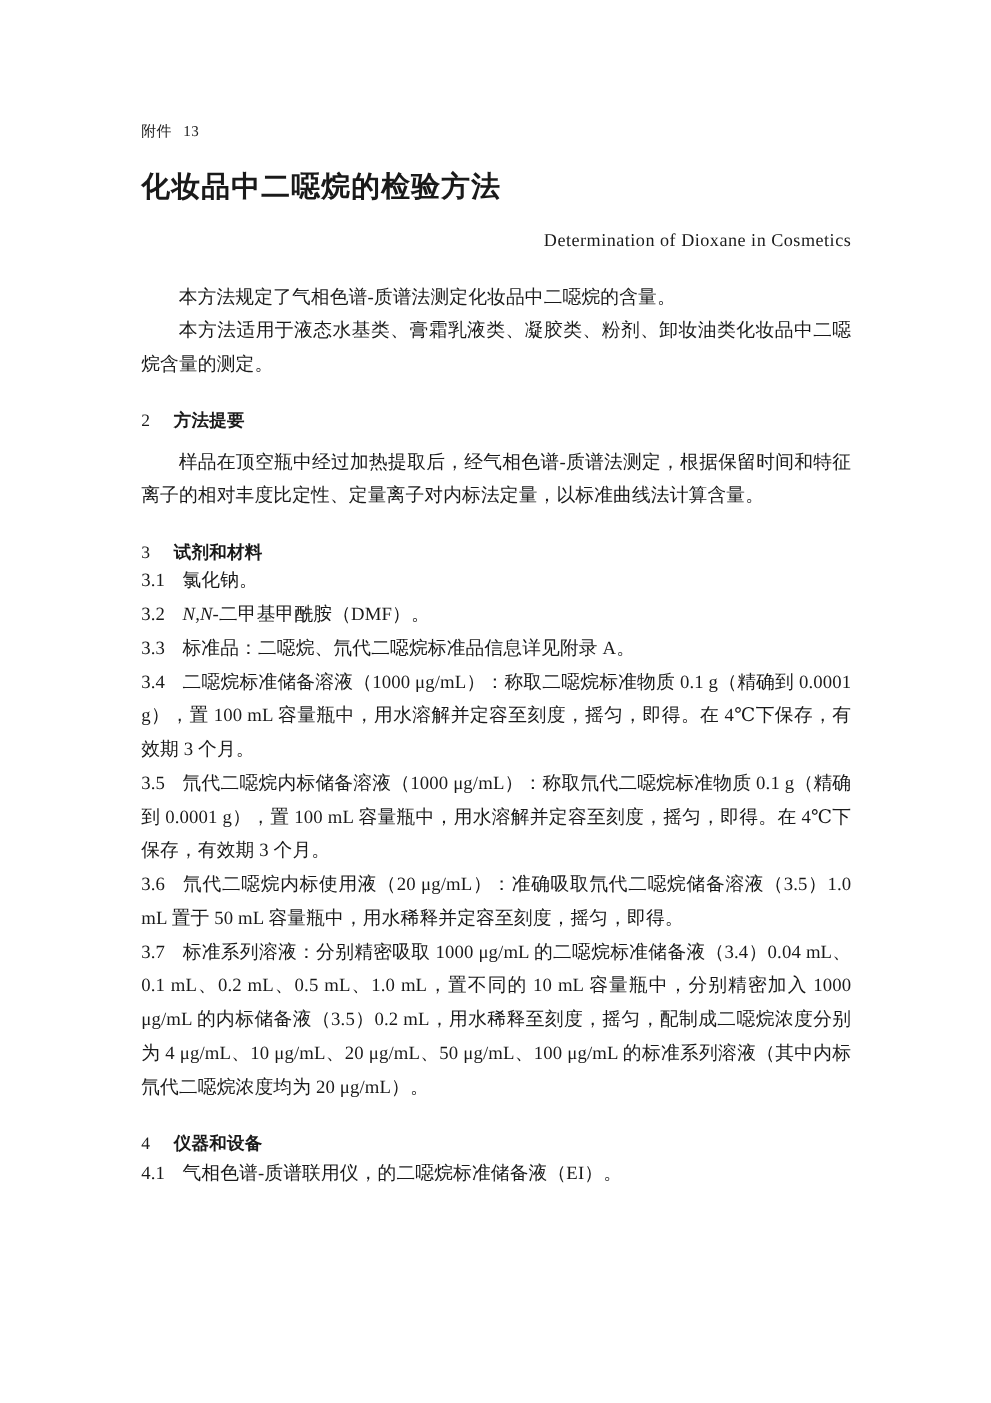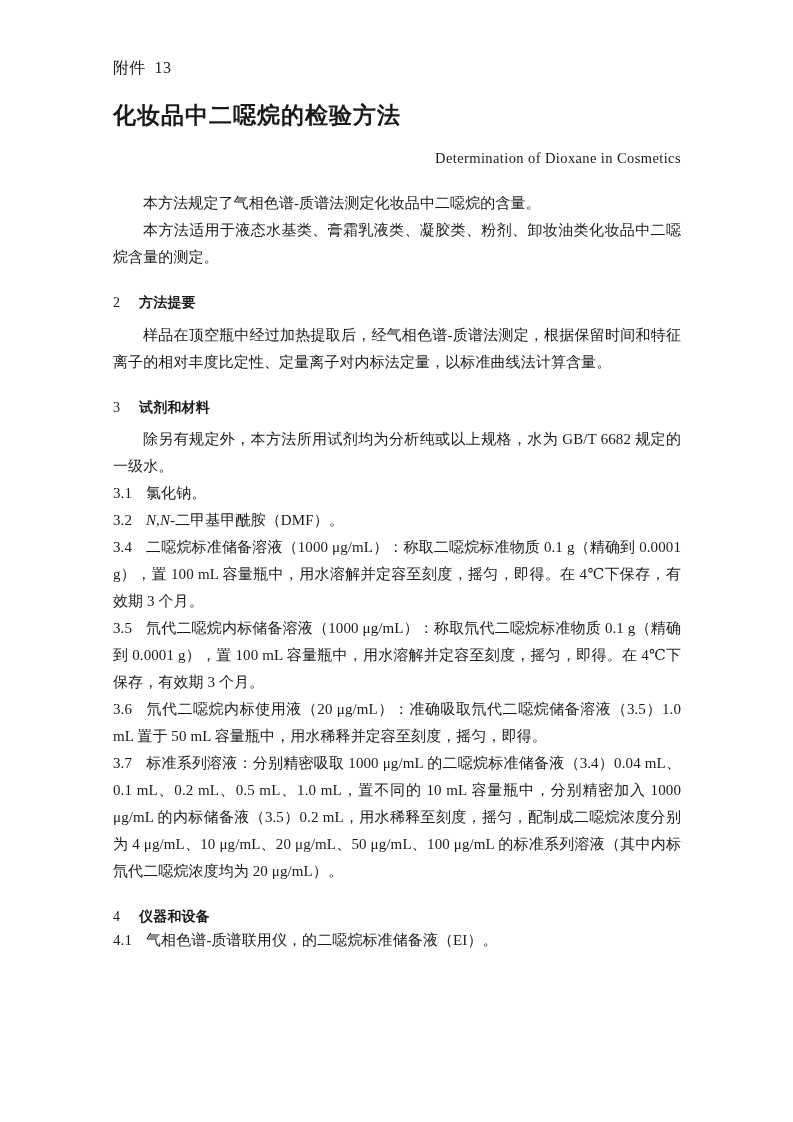--- a/index.html
+++ b/index.html
@@ -20,22 +20,22 @@
   }
   .content {
     position: absolute;
     left: 113px;
     top: 0;
     width: 568px;
   }
 
   
   .attach-label {
-    margin-top: 58px;
-    font-size: 16px;
+    margin-top: 98px;
+    font-size: 12px;
     line-height: 1.2;
     letter-spacing: 0.3px;
   }
   .attach-label .num {
     margin-left: 9px;
   }
 
   
   .doc-title {
     margin-top: 24px;
@@ -127,32 +127,32 @@
       </h2>
       <div class="para-group">
         <p class="body-para indent">样品在顶空瓶中经过加热提取后，经气相色谱-质谱法测定，根据保留时间和特征离子的相对丰度比定性、定量离子对内标法定量，以标准曲线法计算含量。</p>
       </div>
     </div>
 
     <div class="sec-wrap">
       <h2 class="section-heading">
         <span class="h-num">3</span><span>试剂和材料</span>
       </h2>
-      <div class="para-group">
-        <p class="body-para indent">除另有规定外，本方法所用试剂均为分析纯或以上规格，水为 GB/T 6682 规定的一级水。</p>
-      </div>
 
       <p class="body-para num-item">
         <span class="item-num">3.1</span><span>氯化钠。</span>
       </p>
 
       <p class="body-para num-item">
         <span class="item-num">3.2</span><span class="ital">N,N</span><span>-二甲基甲酰胺（DMF）。</span>
       </p>
 
+      <p class="body-para num-item">
+        <span class="item-num">3.3</span><span>标准品：二噁烷、氘代二噁烷标准品信息详见附录 A。</span>
+      </p>
 
       <p class="body-para num-item">
         <span class="item-num">3.4</span><span>二噁烷标准储备溶液（1000 μg/mL）：称取二噁烷标准物质 0.1 g（精确到 0.0001 g），置 100 mL 容量瓶中，用水溶解并定容至刻度，摇匀，即得。在 4℃下保存，有效期 3 个月。</span>
       </p>
 
       <p class="body-para num-item">
         <span class="item-num">3.5</span><span>氘代二噁烷内标储备溶液（1000 μg/mL）：称取氘代二噁烷标准物质 0.1 g（精确到 0.0001 g），置 100 mL 容量瓶中，用水溶解并定容至刻度，摇匀，即得。在 4℃下保存，有效期 3 个月。</span>
       </p>
 
       <p class="body-para num-item">

